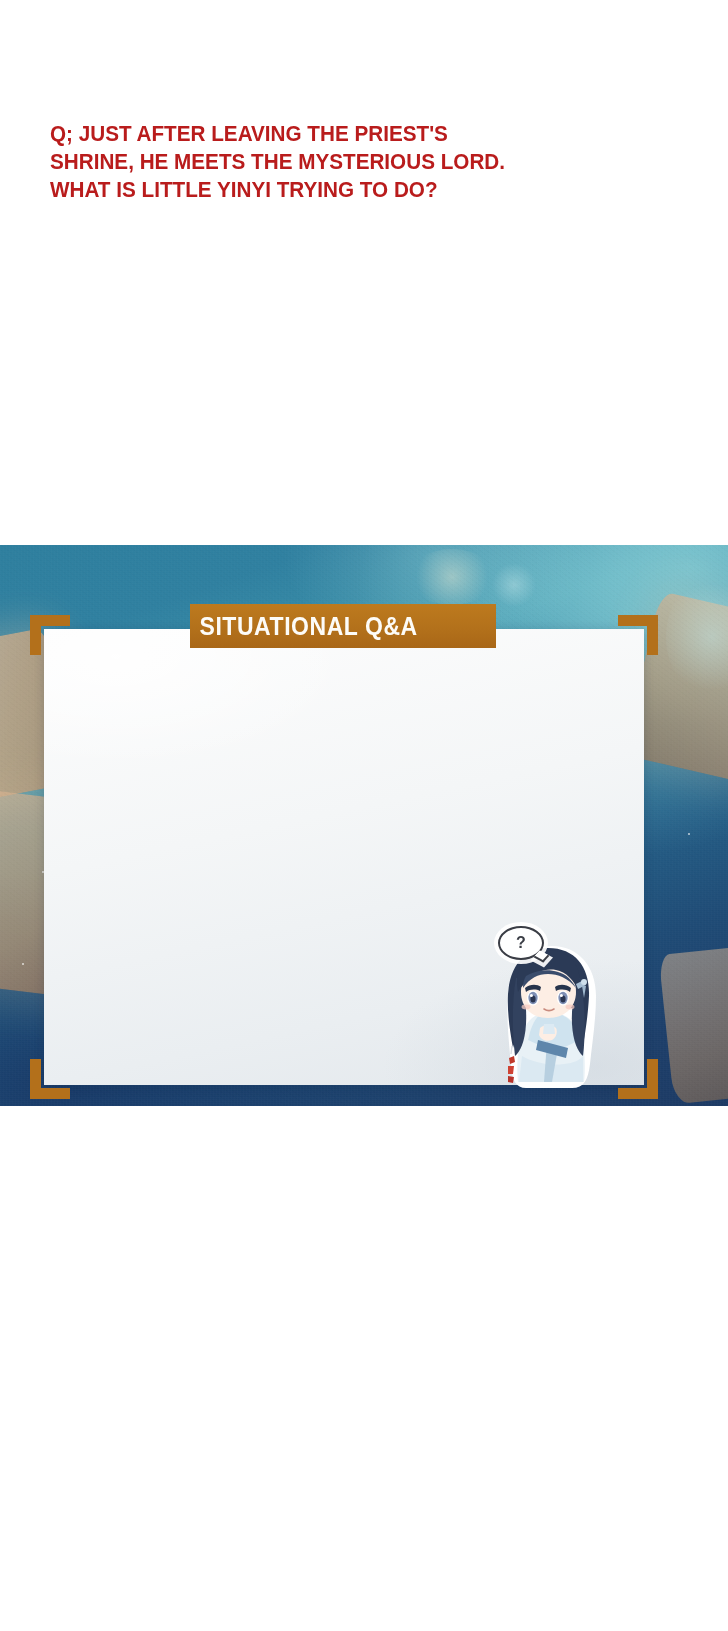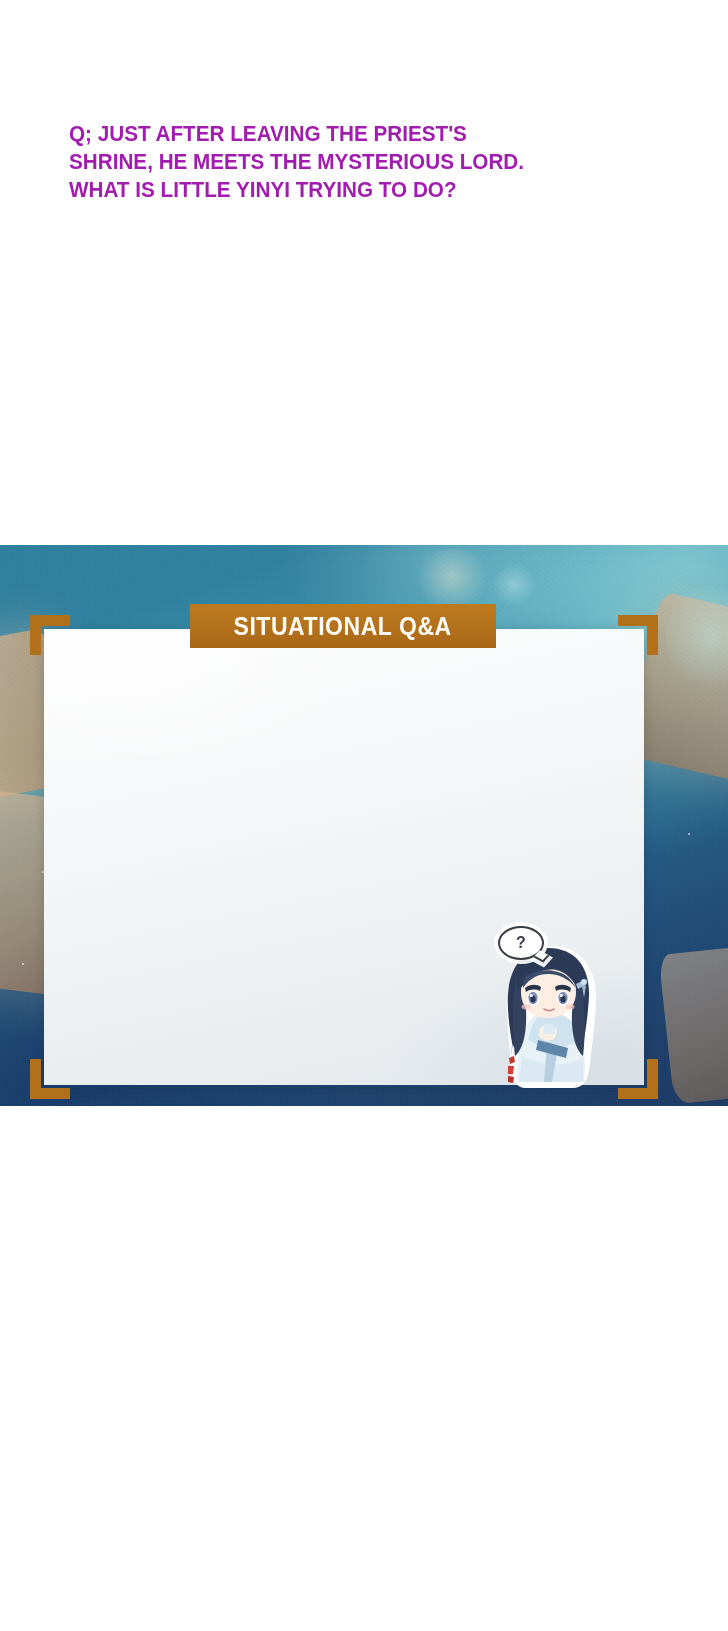--- a/index.html
+++ b/index.html
@@ -106,38 +106,38 @@
   .c-bl { left:-14px;  bottom:-14px; }
   .c-bl::before { left:0; bottom:0; } .c-bl::after { left:0; bottom:0; }
   .c-br { right:-14px; bottom:-14px; }
   .c-br::before { right:0; bottom:0; } .c-br::after { right:0; bottom:0; }
 
   
   .banner {
     position:absolute; left:190px; top:604px;
     width:306px; height:44px;
     background:linear-gradient(180deg,#bd7a1e 0%,#b3711b 55%,#a96717 100%);
-    display:flex; align-items:center; justify-content:center;
+    display:flex; align-items:center; justify-content:flex-start;
     z-index:5;
   }
   .banner-text {
     color:#fdfcf8;
     font-size:25px;
     font-weight:700;
     letter-spacing:.6px;
     transform:scaleX(.92);
     white-space:nowrap;
     font-family:"Liberation Sans Narrow","Liberation Sans", sans-serif;
   }
 
   
   .qa {
-    position:absolute; left:69px; top:120px;
+    position:absolute; left:50px; top:120px;
     width:470px;
-    color:#a21caf;
+    color:#b91c1c;
     font-weight:700;
     font-size:22px;
     line-height:28px;
     letter-spacing:0px;
     font-family:"Liberation Sans Narrow","Liberation Sans", sans-serif;
   }
   .qa .line { transform:scaleX(.94); transform-origin:left center; white-space:nowrap; }
   .q-block { margin-bottom:0; }
   .gap { height:50px; }
 

